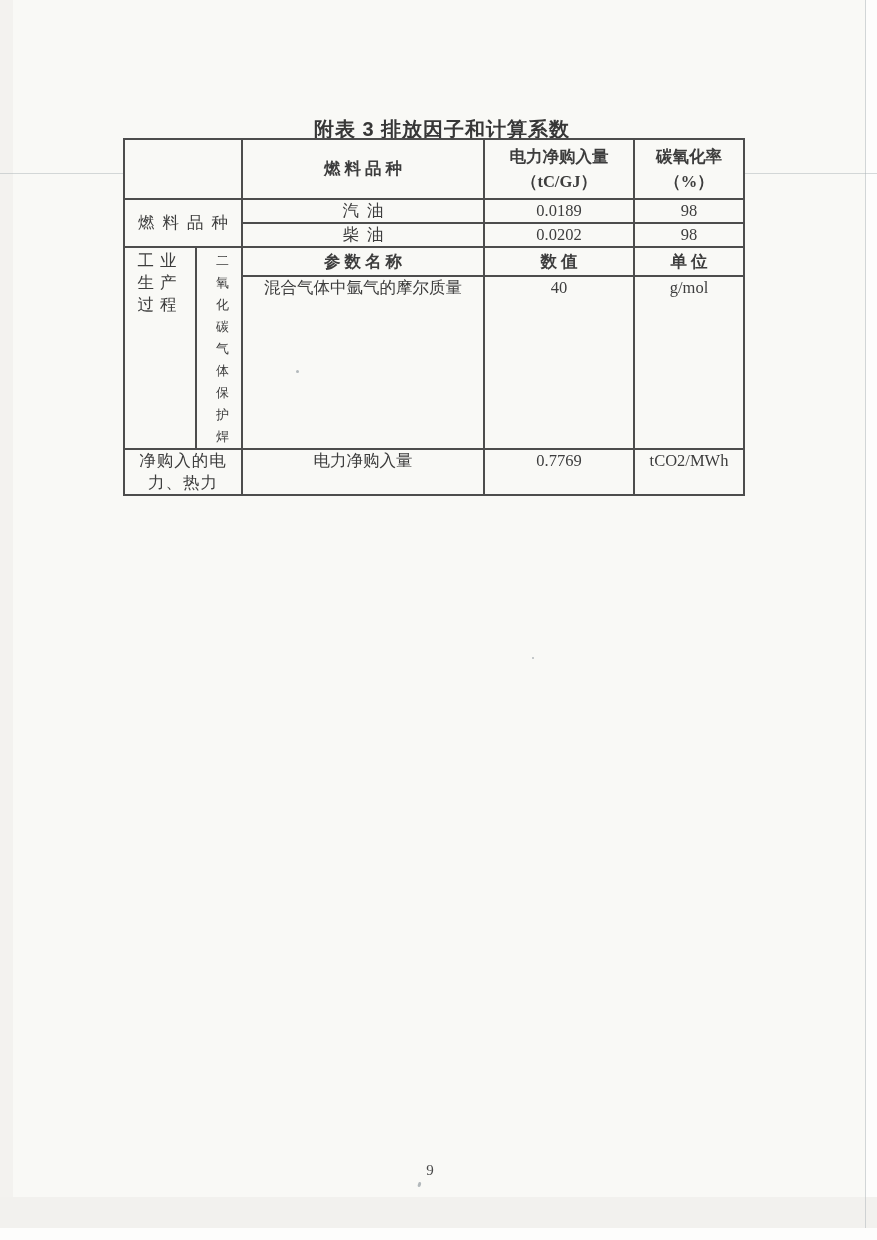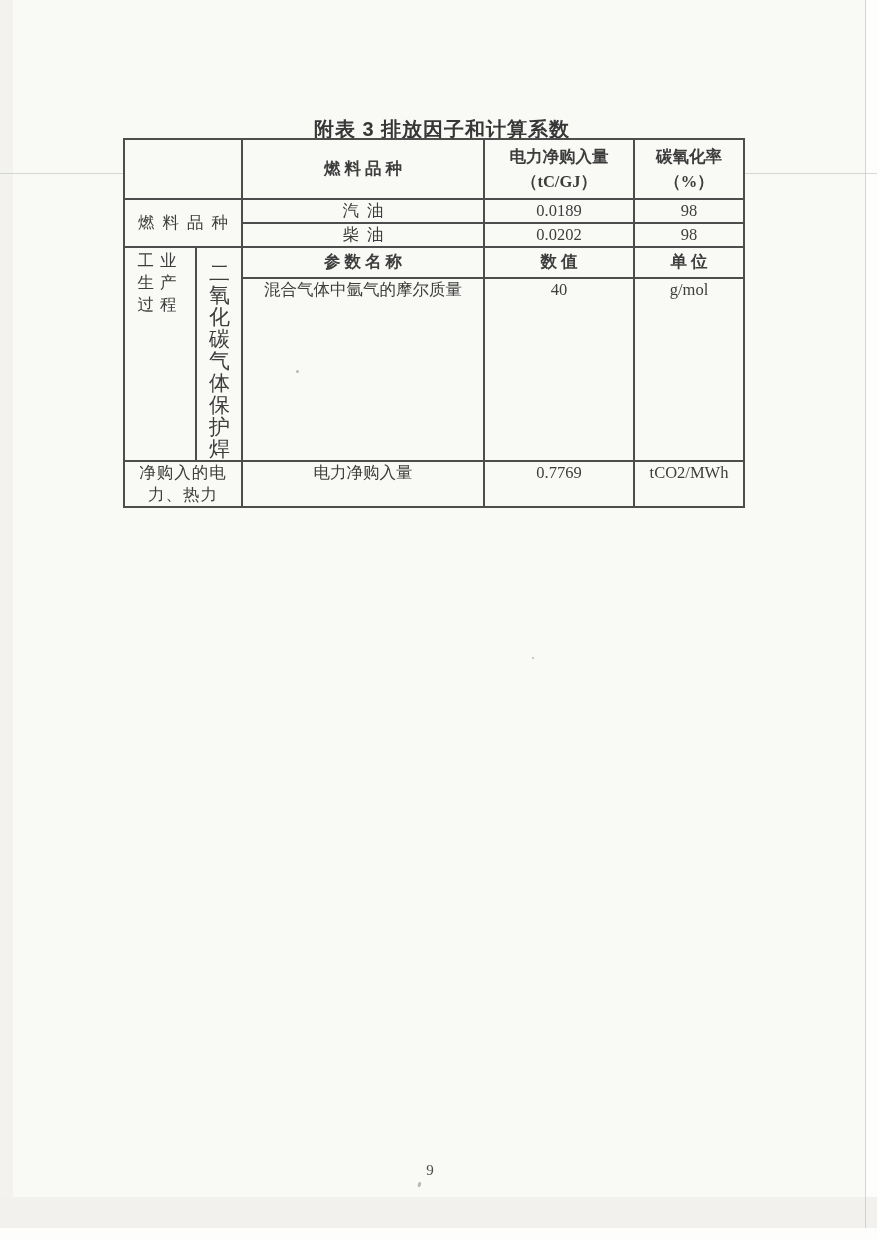--- a/index.html
+++ b/index.html
@@ -39,22 +39,22 @@
     border:2px solid #4d4d4d; padding:0; text-align:center;
     font-size:16.5px; color:#3d3d3d; line-height:22px; overflow:hidden;
   }
   td.bold { font-weight:bold; font-size:17px; }
   .ls8 { letter-spacing:8px; text-indent:8px; }
   .ls4 { letter-spacing:4px; text-indent:4px; }
   .two-line { line-height:25px; }
   td.vtop { vertical-align:top; padding-top:3px; }
   td.vtop6 { vertical-align:top; padding-top:7px;font-family:Liberation Serif, serif; }
   .vert-label {
-    width:20px; margin:14px auto 0; word-break:break-all;
-    line-height:22px; font-size:21px; text-align:left;
+    width:20px; margin:2px auto 0; word-break:break-all;
+    line-height:22px; font-size:13px; text-align:right;
   }
   .stacked-label {
     width:52px; margin:2px auto 0; word-break:break-all;
     letter-spacing:6px; line-height:22px; font-size:16.5px; text-align:center; text-indent:0;
   }
   .wrap-label {
     width:96px; margin:0 auto; line-height:22px; letter-spacing:1px;
     word-break:normal; text-align:center;
   }
   .nowrap { white-space:nowrap; }

